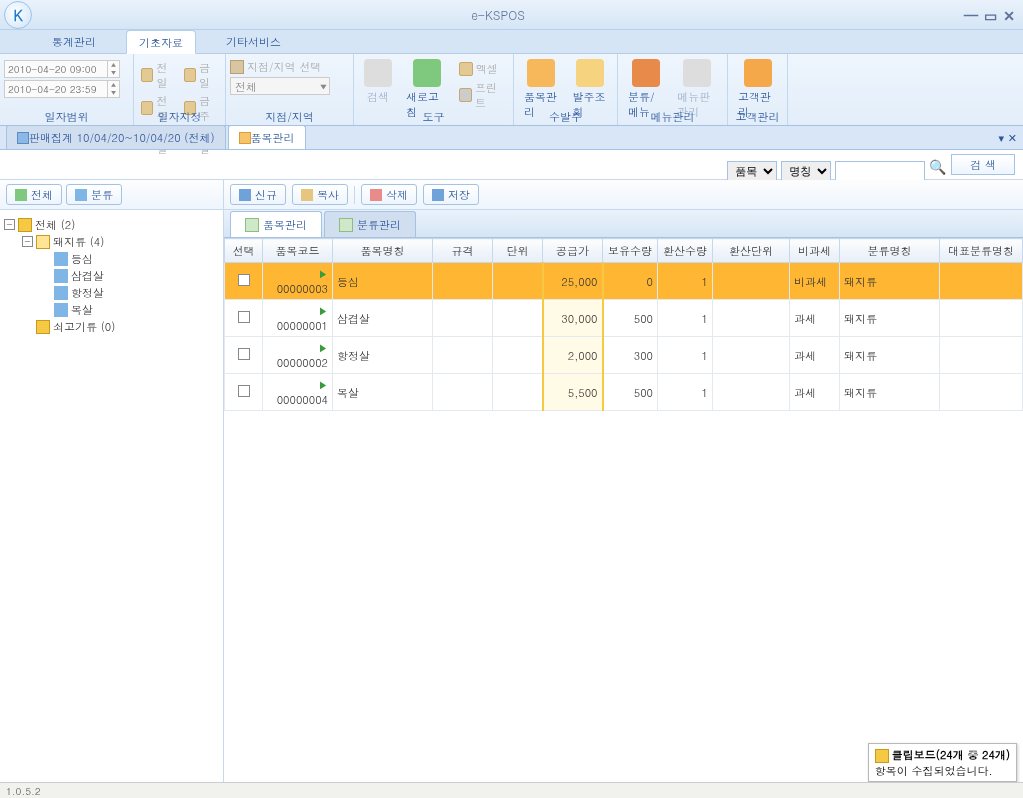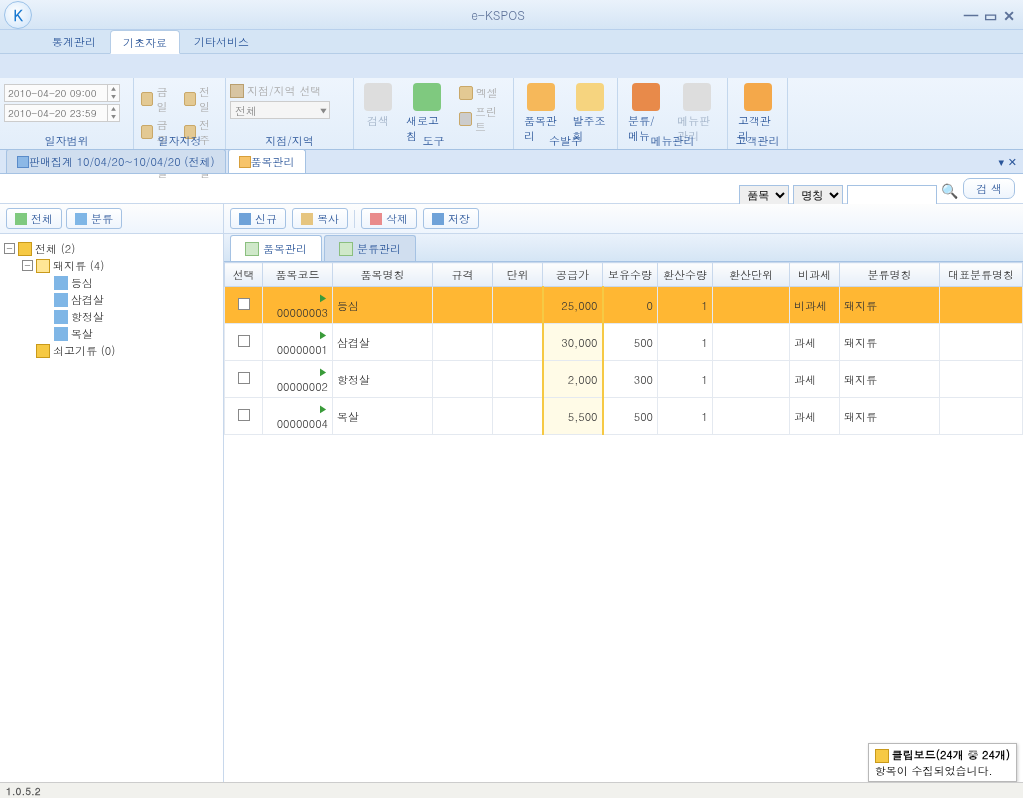--- a/index.html
+++ b/index.html
@@ -6,26 +6,26 @@
 body { font-family: "Malgun Gothic", Dotum, sans-serif; font-size: 11px; background: #d9e6f7; width: 1023px; height: 798px; overflow: hidden; }
 
 
 .titlebar { height: 30px; background: linear-gradient(#eaf2fb, #d5e5f5); border-bottom: 1px solid #b8d0ec; display: flex; align-items: center; }
 .logo { width: 28px; height: 28px; margin-left: 4px; background: radial-gradient(circle at 40% 40%, #fff, #cce3fa); border-radius: 50%; border: 1px solid #9cc2e8; display: flex; align-items: center; justify-content: center; color: #1b7ad1; font-weight: bold; font-size: 14px; }
 .title-text { flex: 1; text-align: center; color: #5d7299; font-size: 12px; }
 .win-controls { display: flex; gap: 6px; padding-right: 8px; color: #5d7299; }
 .win-controls span { cursor: pointer; font-size: 14px; font-weight: bold; }
 
 
-.toptabs { height: 24px; background: #d5e5f5; display: flex; padding-left: 40px; gap: 2px; border-bottom: 1px solid #b5cde7; }
+.toptabs { height: 24px; background: #d5e5f5; display: flex; padding-left: 40px; gap: 18px; border-bottom: 1px solid #b5cde7; }
 .toptab { padding: 4px 12px; color: #2a5599; cursor: pointer; border-top-left-radius: 4px; border-top-right-radius: 4px; }
 .toptab.active { background: #fff; border: 1px solid #b5cde7; border-bottom: 1px solid #fff; margin-bottom: -1px; }
 
 
-.ribbon { height: 72px; background: linear-gradient(#eef5fd, #e3eefa); border-bottom: 1px solid #a5c2e3; display: flex; margin-top: 24px; }
+.ribbon { height: 72px; background: linear-gradient(#eef5fd, #e3eefa); border-bottom: 1px solid #a5c2e3; display: flex; }
 .ribbon-group { border-right: 1px solid #c3d7ed; display: flex; flex-direction: column; padding: 2px 4px; position: relative; }
 .ribbon-group-label { text-align: center; color: #2a5599; font-size: 11px; position: absolute; bottom: 1px; left: 0; right: 0; }
 .ribbon-body { flex: 1; display: flex; align-items: flex-start; gap: 2px; }
 .date-inputs { display: flex; flex-direction: column; gap: 2px; padding-top: 4px; }
 .date-field { width: 116px; height: 18px; background: #fbfbfb; border: 1px solid #ccc; font-size: 10px; padding: 1px 14px 1px 3px; color: #666; position: relative; }
 .date-field .spin { position: absolute; right: 0; top: 0; bottom: 0; width: 12px; display: flex; flex-direction: column; }
 .date-field .spin div { flex: 1; border-left: 1px solid #ccc; font-size: 6px; text-align: center; line-height: 7px; color: #888; }
 .mini-btns { display: flex; flex-direction: column; gap: 1px; padding-top: 3px; }
 .mini-btn { display: flex; align-items: center; gap: 3px; padding: 1px 3px; font-size: 11px; color: #aaa; }
 .mini-btn .ico { width: 14px; height: 14px; background: #e3c993; border: 1px solid #c9a869; border-radius: 2px; }
@@ -42,21 +42,21 @@
 .doctab { padding: 4px 10px; background: #d0deef; border: 1px solid #a5c2e3; border-bottom: none; border-top-left-radius: 3px; border-top-right-radius: 3px; color: #2a5599; display: flex; align-items: center; cursor: pointer; }
 .doctab.active { background: #fff; }
 .doctab .dtico { width: 12px; height: 12px; background: #f7c46b; border: 1px solid #d79f3b; }
 .doctab .dtico.chart { background: #8cb8e6; border-color: #5a8bc9; }
 .docclose { position: absolute; right: 6px; top: 4px; color: #2a5599; font-size: 11px; }
 
 
 .searchbar { height: 30px; background: #fff; border-bottom: 1px solid #c8d8ec; display: flex; align-items: center; justify-content: flex-end; padding: 0 8px; gap: 4px; }
 .searchbar select, .searchbar input { border: 1px solid #a5c2e3; height: 20px; font-size: 11px; padding: 1px 3px; margin-top: 12px; }
 .searchbar input[type=text] { width: 90px; }
-.search-btn { border: 1px solid #a5c2e3; background: linear-gradient(#fff,#eef5fd); padding: 2px 12px; border-radius: 7px; color: #2a5599; cursor: pointer; display: flex; align-items: center; gap: 4px; }
+.search-btn { border: 1px solid #a5c2e3; background: linear-gradient(#fff,#eef5fd); padding: 2px 18px; border-radius: 0; color: #2a5599; cursor: pointer; display: flex; align-items: center; gap: 4px; }
 
 
 .main { display: flex; height: 660px; }
 .sidebar { width: 224px; background: #fff; border-right: 1px solid #c8d8ec; display: flex; flex-direction: column; }
 .side-toolbar { height: 30px; background: linear-gradient(#fdfdfd,#eef5fd); border-bottom: 1px solid #c8d8ec; display: flex; align-items: center; padding: 0 6px; gap: 4px; }
 .tb-btn { border: 1px solid #a5c2e3; background: linear-gradient(#fff,#eef5fd); padding: 2px 8px; border-radius: 3px; color: #2a5599; cursor: pointer; display: flex; align-items: center; gap: 4px; font-size: 11px; }
 .tb-btn .bico { width: 12px; height: 12px; }
 .tree { padding: 6px 4px; flex: 1; overflow: auto; }
 .tree-node { display: flex; align-items: center; gap: 3px; padding: 1px 0; color: #333; cursor: pointer; }
 .tree-node .exp { width: 11px; height: 11px; border: 1px solid #888; font-size: 9px; line-height: 9px; text-align: center; color: #555; }
@@ -77,21 +77,21 @@
 .grid th { background: linear-gradient(#fdfdfd,#e6eef8); border: 1px solid #c8d8ec; padding: 4px 2px; font-weight: normal; color: #333; font-size: 11px; }
 .grid td { border: 1px solid #e4e9f0; padding: 3px 4px; font-size: 11px; color: #333; }
 .grid tr.sel td { background: #ffb733; }
 .grid td.num { text-align: right; }
 .grid td.ctr { text-align: center; }
 .grid .chk { width: 12px; height: 12px; border: 1px solid #888; display: inline-block; background: #fff; }
 .grid .play { color: #3a9b3a; font-size: 10px; }
 .supply-cell { background: #fffbe7; border-left: 2px solid #f6c944 !important; border-right: 2px solid #f6c944 !important; }
 
 
-.statusbar { position: absolute; bottom: 0; left: 0; right: 0; height: 16px; background: #f1f1ed; border-top: 1px solid #ccc; display: flex; align-items: center; padding: 0 6px; font-size: 10px; color: #555; font-weight: bold; }
+.statusbar { position: absolute; bottom: 0; left: 0; right: 0; height: 16px; background: #f1f1ed; border-top: 1px solid #ccc; display: flex; align-items: center; padding: 0 6px; font-size: 10px; color: #555; }
 .clipboard-pop { position: absolute; bottom: 16px; right: 6px; background: #fff; border: 1px solid #b8b8b8; padding: 3px 6px; font-size: 11px; box-shadow: 1px 1px 3px rgba(0,0,0,0.2); }
 .clipboard-pop .hdr { font-weight: bold; }
 .clipboard-pop .ico { display: inline-block; width: 14px; height: 14px; background: #f6c944; border: 1px solid #c99a1b; vertical-align: middle; margin-right: 3px; }
 
 
 .ico-green { background: #7fc97f; } .ico-blue { background: #7fb6e6; } .ico-orange { background: #f6b85a; } .ico-red { background: #e98b8b; } .ico-gear { background: #f6c944; border: 1px solid #c99a1b; } .ico-pencil { background: #ffe696; border: 1px solid #c99a1b; } .ico-home { background: #cfe8c9; border: 1px solid #8bbf7f; }
 </style>
 </head>
 <body>
 
@@ -125,43 +125,43 @@
             </span></div>
       </div>
     </div>
     <div class="ribbon-group-label">일자범위</div>
   </div>
   <div class="ribbon-group" style="width:92px">
     <div class="ribbon-body">
       <div class="mini-btns">
         <div class="mini-btn">
             <span class="ico"></span>
+            <span>전일</span>
+          </div>
+        <div class="mini-btn">
+            <span class="ico"></span>
+            <span>전주</span>
+          </div>
+        <div class="mini-btn">
+            <span class="ico"></span>
+            <span>전월</span>
+          </div>
+      </div>
+      <div class="mini-btns">
+        <div class="mini-btn">
+            <span class="ico"></span>
             <span>금일</span>
           </div>
         <div class="mini-btn">
             <span class="ico"></span>
             <span>금주</span>
           </div>
         <div class="mini-btn">
             <span class="ico"></span>
             <span>금월</span>
-          </div>
-      </div>
-      <div class="mini-btns">
-        <div class="mini-btn">
-            <span class="ico"></span>
-            <span>전일</span>
-          </div>
-        <div class="mini-btn">
-            <span class="ico"></span>
-            <span>전주</span>
-          </div>
-        <div class="mini-btn">
-            <span class="ico"></span>
-            <span>전월</span>
           </div>
       </div>
     </div>
     <div class="ribbon-group-label">일자지정</div>
   </div>
   <div class="ribbon-group" style="width:128px">
     <div class="ribbon-body">
       <div class="region-sel">
         <div class="region-row">
             <span style="width:14px;height:14px;background:#d8c5a2;border:1px solid #b99f6f"></span>

